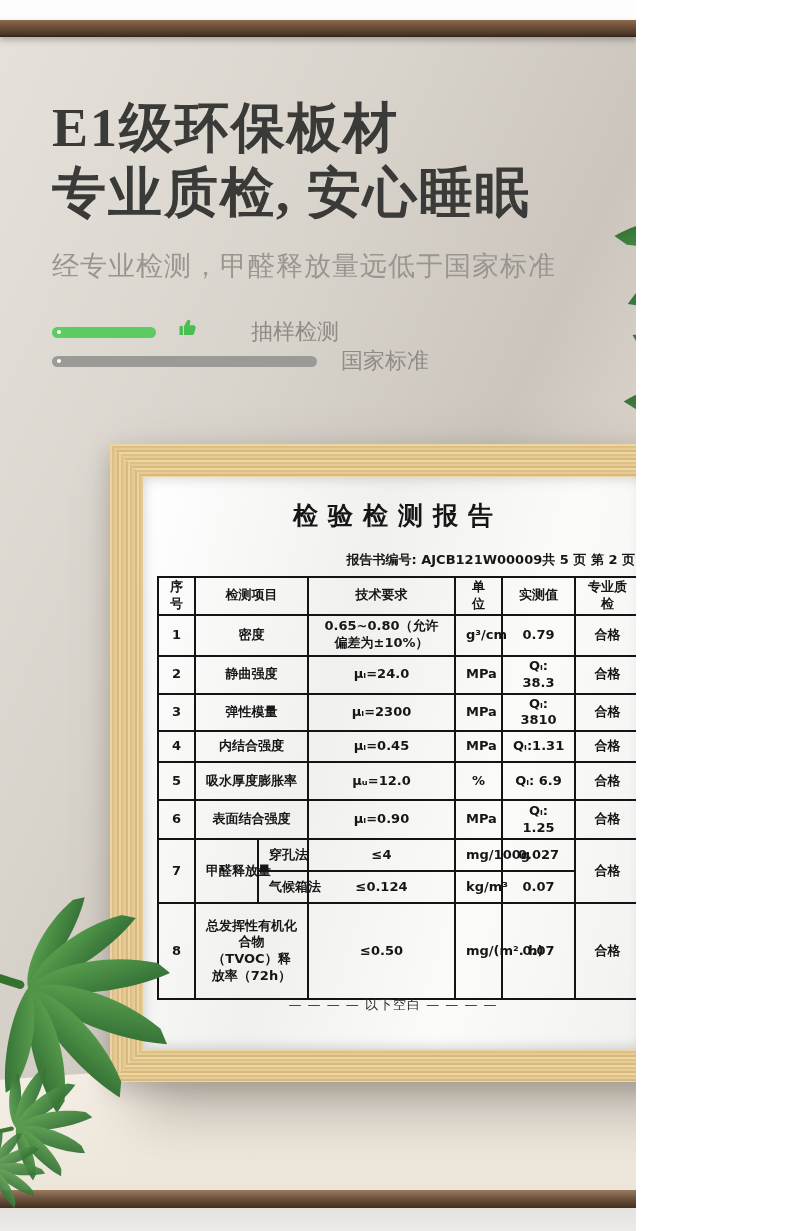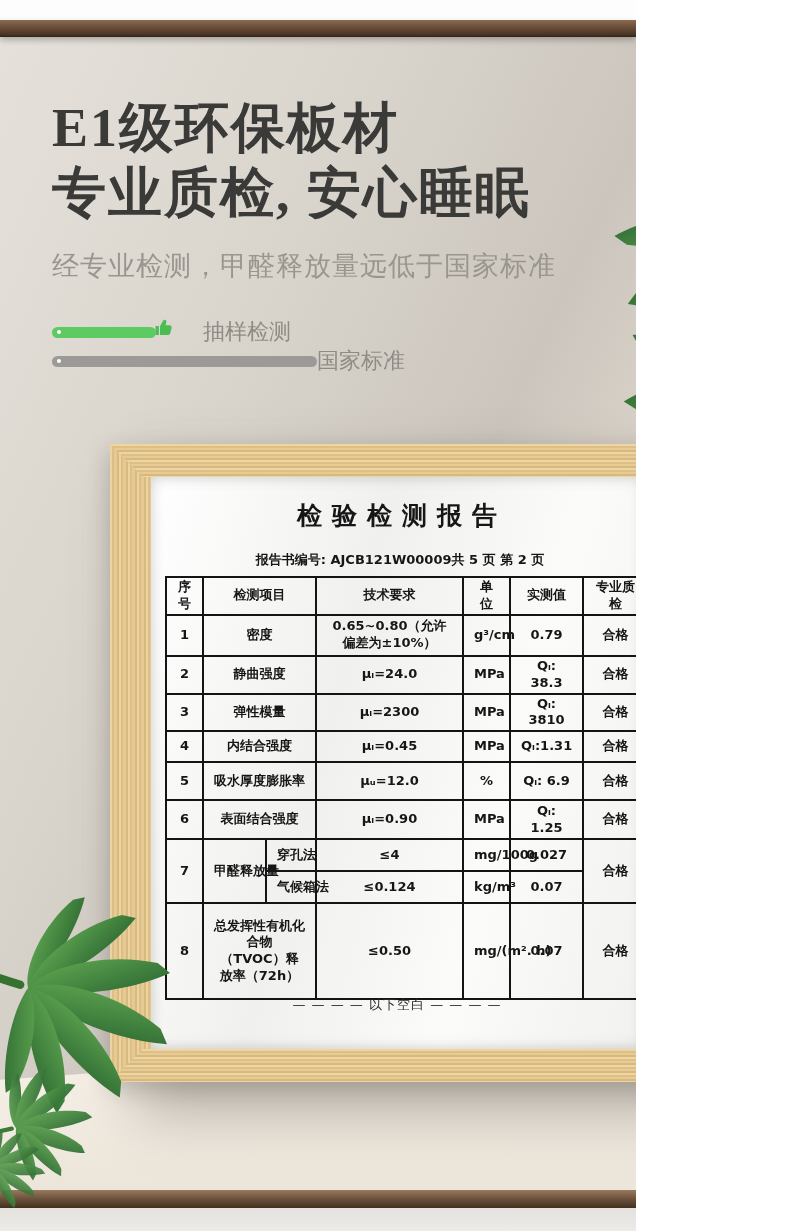--- a/index.html
+++ b/index.html
@@ -18,45 +18,45 @@
   
   .bottom-molding{position:absolute;left:0;top:1190px;width:100%;height:18px;
     background:linear-gradient(180deg,#9a7a5d 0%,#6f543f 45%,#42301f 100%);}
   .floor{position:absolute;left:0;top:1208px;width:100%;height:23px;
     background:linear-gradient(180deg,#e4e2df,#edebe8);}
   
   .hero{position:absolute;left:52px;top:96px;width:600px;}
   .hero-title{font-family:"Liberation Serif","DejaVu Serif",serif;font-weight:700;
     color:#3a3a38;font-size:54px;line-height:1.2;letter-spacing:2px;margin:0;}
   .hero-sub{margin:22px 0 0 0;font-size:27px;color:#9a968f;letter-spacing:1px;font-family:Liberation Mono, monospace;}
-  .bar-row{position:absolute;left:52px;display:flex;align-items:center;}
+  .bar-row{position:absolute;left:52px;display:flex;align-items:center;gap:24px;}
   .bar-row.first{top:317px;}
   .bar-row.second{top:346px;}
   .bar{position:relative;height:11px;border-radius:6px;}
   .bar::before{content:"";position:absolute;left:5px;top:3.5px;width:4px;height:4px;border-radius:50%;background:#fff;}
   .thumb{margin-left:-3px;margin-top:-10px;}
   .bar-label{font-size:22px;color:#8f8c86;}
   .bar-row.first .bar-label{margin-left:28px;}
   .bar-row.second .bar-label{}
   
   .frame{position:absolute;left:110px;top:444px;width:566px;height:638px;
     background:repeating-linear-gradient(90deg,#ecd3a0 0 2px,#ddbf86 2px 4px,#e6ca95 4px 7px,#d8b97e 7px 9px);
     box-shadow:26px 30px 55px rgba(92,85,76,.40),0 8px 22px rgba(0,0,0,.18);}
   .rail{position:absolute;left:0;width:100%;height:33px;
     background:repeating-linear-gradient(180deg,#eed6a3 0 2px,#dec086 2px 4px,#e7cb96 4px 6px,#d7b87d 6px 8px);}
   .rail.top{top:0;clip-path:polygon(0 0,100% 0,calc(100% - 33px) 100%,33px 100%);}
   .rail.bottom{bottom:0;clip-path:polygon(33px 0,calc(100% - 33px) 0,100% 100%,0 100%);}
   .paper{position:absolute;left:33px;top:33px;right:33px;bottom:33px;
     background:linear-gradient(105deg,#ffffff 0%,#f0f0ee 38%,#fbfbf9 68%,#f1f1ef 100%);
-    box-shadow:inset 0 0 14px rgba(0,0,0,.20);color:#161616;margin-left:8px;}
+    box-shadow:inset 0 0 14px rgba(0,0,0,.20);color:#161616;}
   .report-title{position:absolute;top:22px;left:0;width:100%;text-align:center;
     font-family:"Liberation Serif","DejaVu Serif",serif;font-weight:600;
     font-size:25px;letter-spacing:10px;padding-left:10px;box-sizing:border-box;}
   .report-meta{position:absolute;top:74px;left:14px;right:8px;display:flex;
-    justify-content:center;font-size:13px;font-weight:bold;
+    justify-content:flex-end;font-size:13px;font-weight:bold;
     font-family:"DejaVu Sans",sans-serif;}
   table.report{position:absolute;top:99px;left:14px;border-collapse:collapse;
     table-layout:fixed;width:482px;font-family:"DejaVu Sans",sans-serif;}
   table.report th,table.report td{border:2px solid #141414;text-align:center;
     vertical-align:middle;font-size:13px;font-weight:bold;padding:1px 10px;line-height:1.3;}
   table.report{border:2.5px solid #141414;}
   tr.h-header{height:31px;} tr.h-r1{height:41px;} tr.h-r2{height:33px;}
   tr.h-r3{height:33px;} tr.h-r4{height:31px;} tr.h-r5{height:38px;}
   tr.h-r6{height:39px;} tr.h-r7{height:32px;} tr.h-r8{height:96px;}
   td.small{font-size:12px;white-space:nowrap;}

